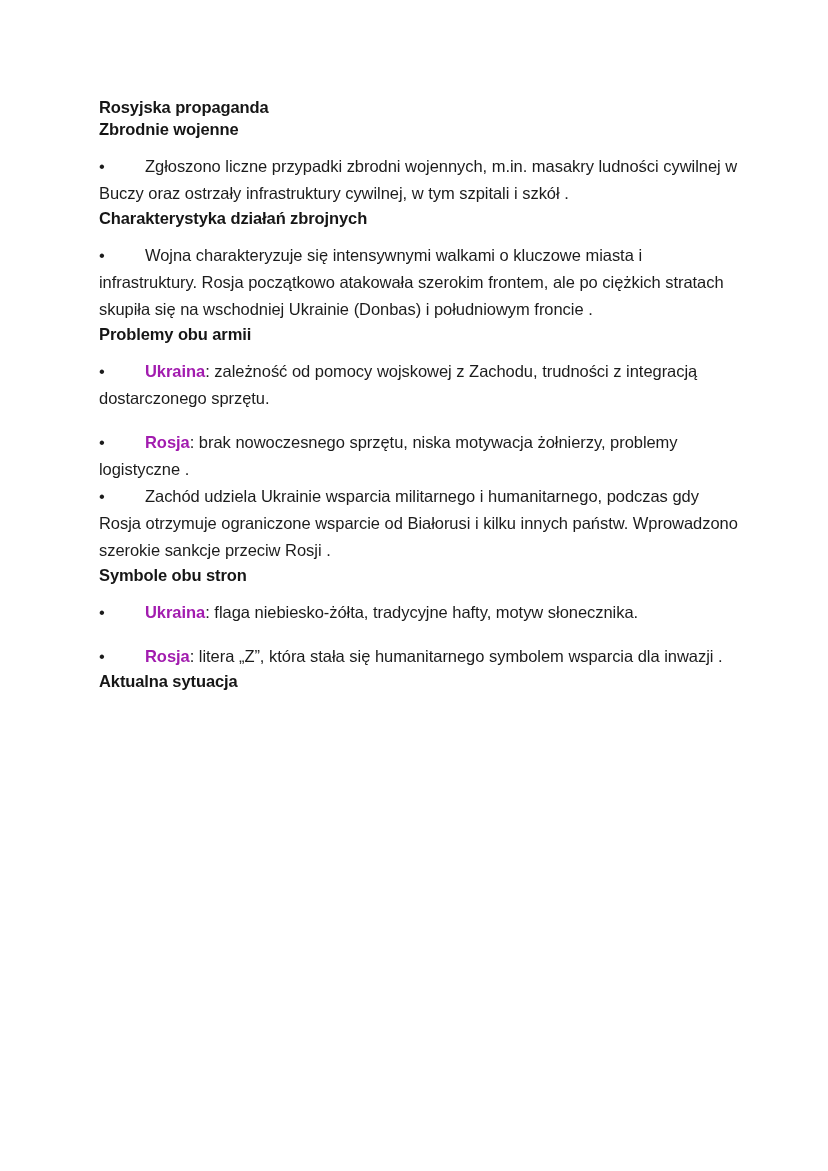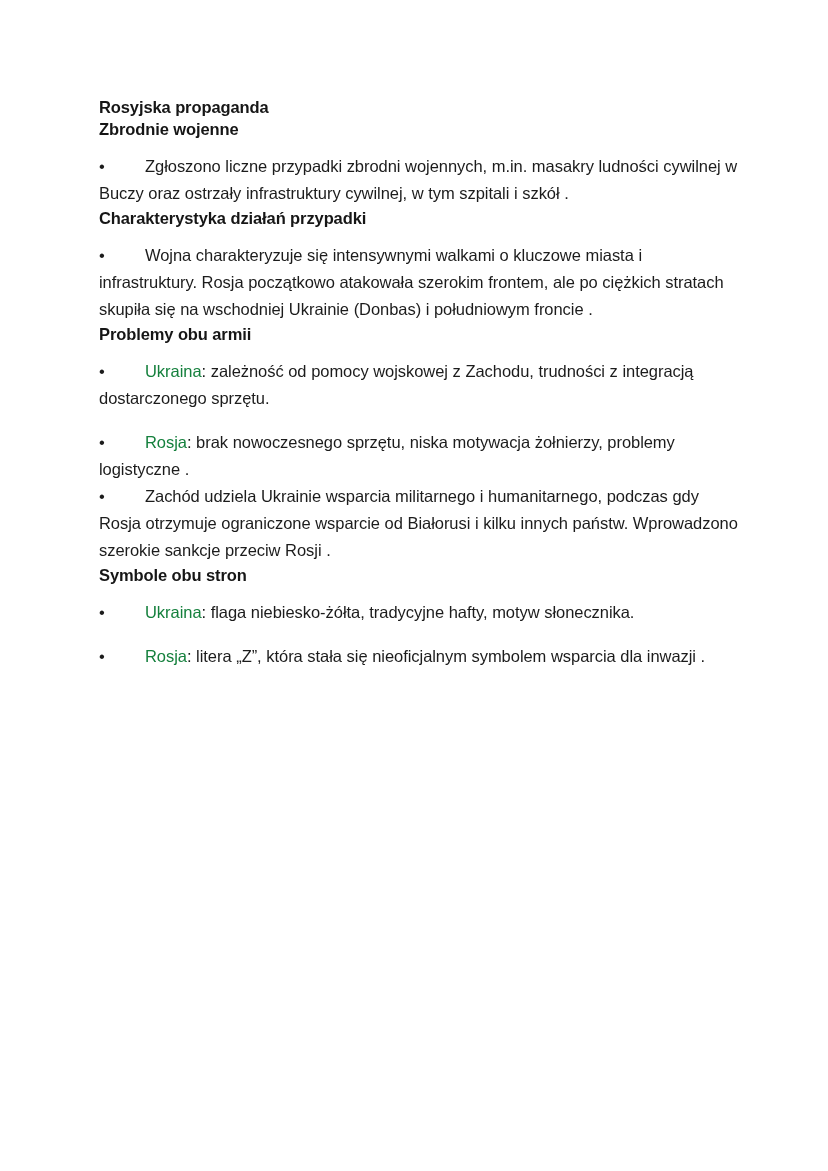--- a/index.html
+++ b/index.html
@@ -74,47 +74,50 @@
     font-size: 16.5px;
     color: #1c1c1c;
   }
 
   .bullet-gap {
     display: inline-block;
     width: 35px;
   }
 
   .lead {
-    font-weight: normal;
-    color: #15803d;
+    font-weight: bold;
+    color: #a21caf;
   }
 </style>
 </head>
 <body>
 
 <div class="page">
   <div class="doc-body" id="doc-body">
       <div class="section">
         <h2 class="heading">Rosyjska propaganda</h2>
       </div>
       <div class="section">
         <h2 class="heading">Zbrodnie wojenne</h2>
         <p class="bullet-para"><span class="bullet-mark">•</span><span class="bullet-gap"></span><span>Zgłoszono liczne przypadki zbrodni wojennych, m.in. masakry ludności cywilnej w Buczy oraz ostrzały infrastruktury cywilnej, w tym szpitali i szkół .</span></p>
       </div>
       <div class="section">
-        <h2 class="heading">Charakterystyka działań przypadki</h2>
+        <h2 class="heading">Charakterystyka działań zbrojnych</h2>
         <p class="bullet-para"><span class="bullet-mark">•</span><span class="bullet-gap"></span><span>Wojna charakteryzuje się intensywnymi walkami o kluczowe miasta i infrastruktury. Rosja początkowo atakowała szerokim frontem, ale po ciężkich stratach skupiła się na wschodniej Ukrainie (Donbas) i południowym froncie .</span></p>
       </div>
       <div class="section">
         <h2 class="heading">Problemy obu armii</h2>
         <p class="bullet-para"><span class="bullet-mark">•</span><span class="bullet-gap"></span><span class="lead">Ukraina</span><span>: zależność od pomocy wojskowej z Zachodu, trudności z integracją dostarczonego sprzętu.</span></p>
         <p class="bullet-para"><span class="bullet-mark">•</span><span class="bullet-gap"></span><span class="lead">Rosja</span><span>: brak nowoczesnego sprzętu, niska motywacja żołnierzy, problemy logistyczne .</span></p>
       </div>
       <div class="section">
         <p class="bullet-para"><span class="bullet-mark">•</span><span class="bullet-gap"></span><span>Zachód udziela Ukrainie wsparcia militarnego i humanitarnego, podczas gdy Rosja otrzymuje ograniczone wsparcie od Białorusi i kilku innych państw. Wprowadzono szerokie sankcje przeciw Rosji .</span></p>
       </div>
       <div class="section">
         <h2 class="heading">Symbole obu stron</h2>
         <p class="bullet-para"><span class="bullet-mark">•</span><span class="bullet-gap"></span><span class="lead">Ukraina</span><span>: flaga niebiesko-żółta, tradycyjne hafty, motyw słonecznika.</span></p>
-        <p class="bullet-para"><span class="bullet-mark">•</span><span class="bullet-gap"></span><span class="lead">Rosja</span><span>: litera „Z”, która stała się nieoficjalnym symbolem wsparcia dla inwazji .</span></p>
+        <p class="bullet-para"><span class="bullet-mark">•</span><span class="bullet-gap"></span><span class="lead">Rosja</span><span>: litera „Z”, która stała się humanitarnego symbolem wsparcia dla inwazji .</span></p>
+      </div>
+      <div class="section">
+        <h2 class="heading">Aktualna sytuacja</h2>
       </div>
     </div>
 </div>
 
 </body></html>

